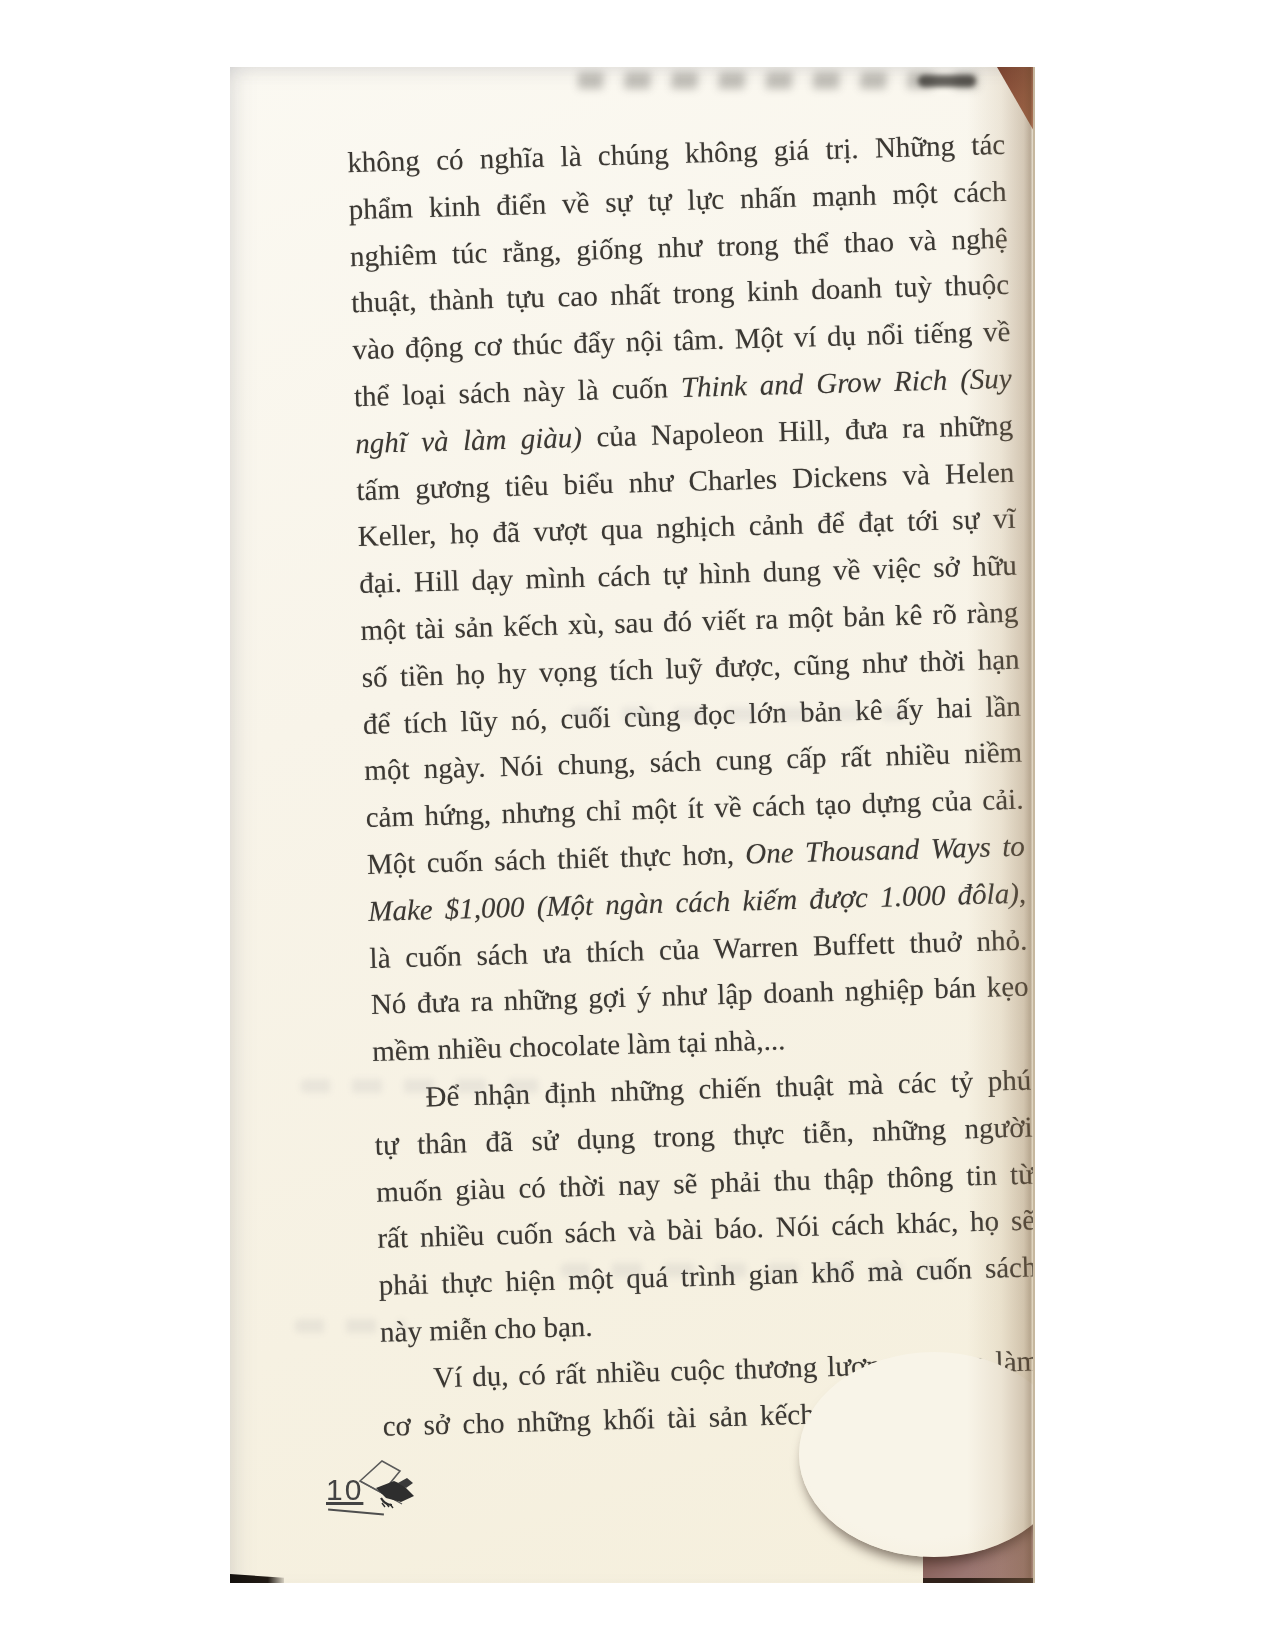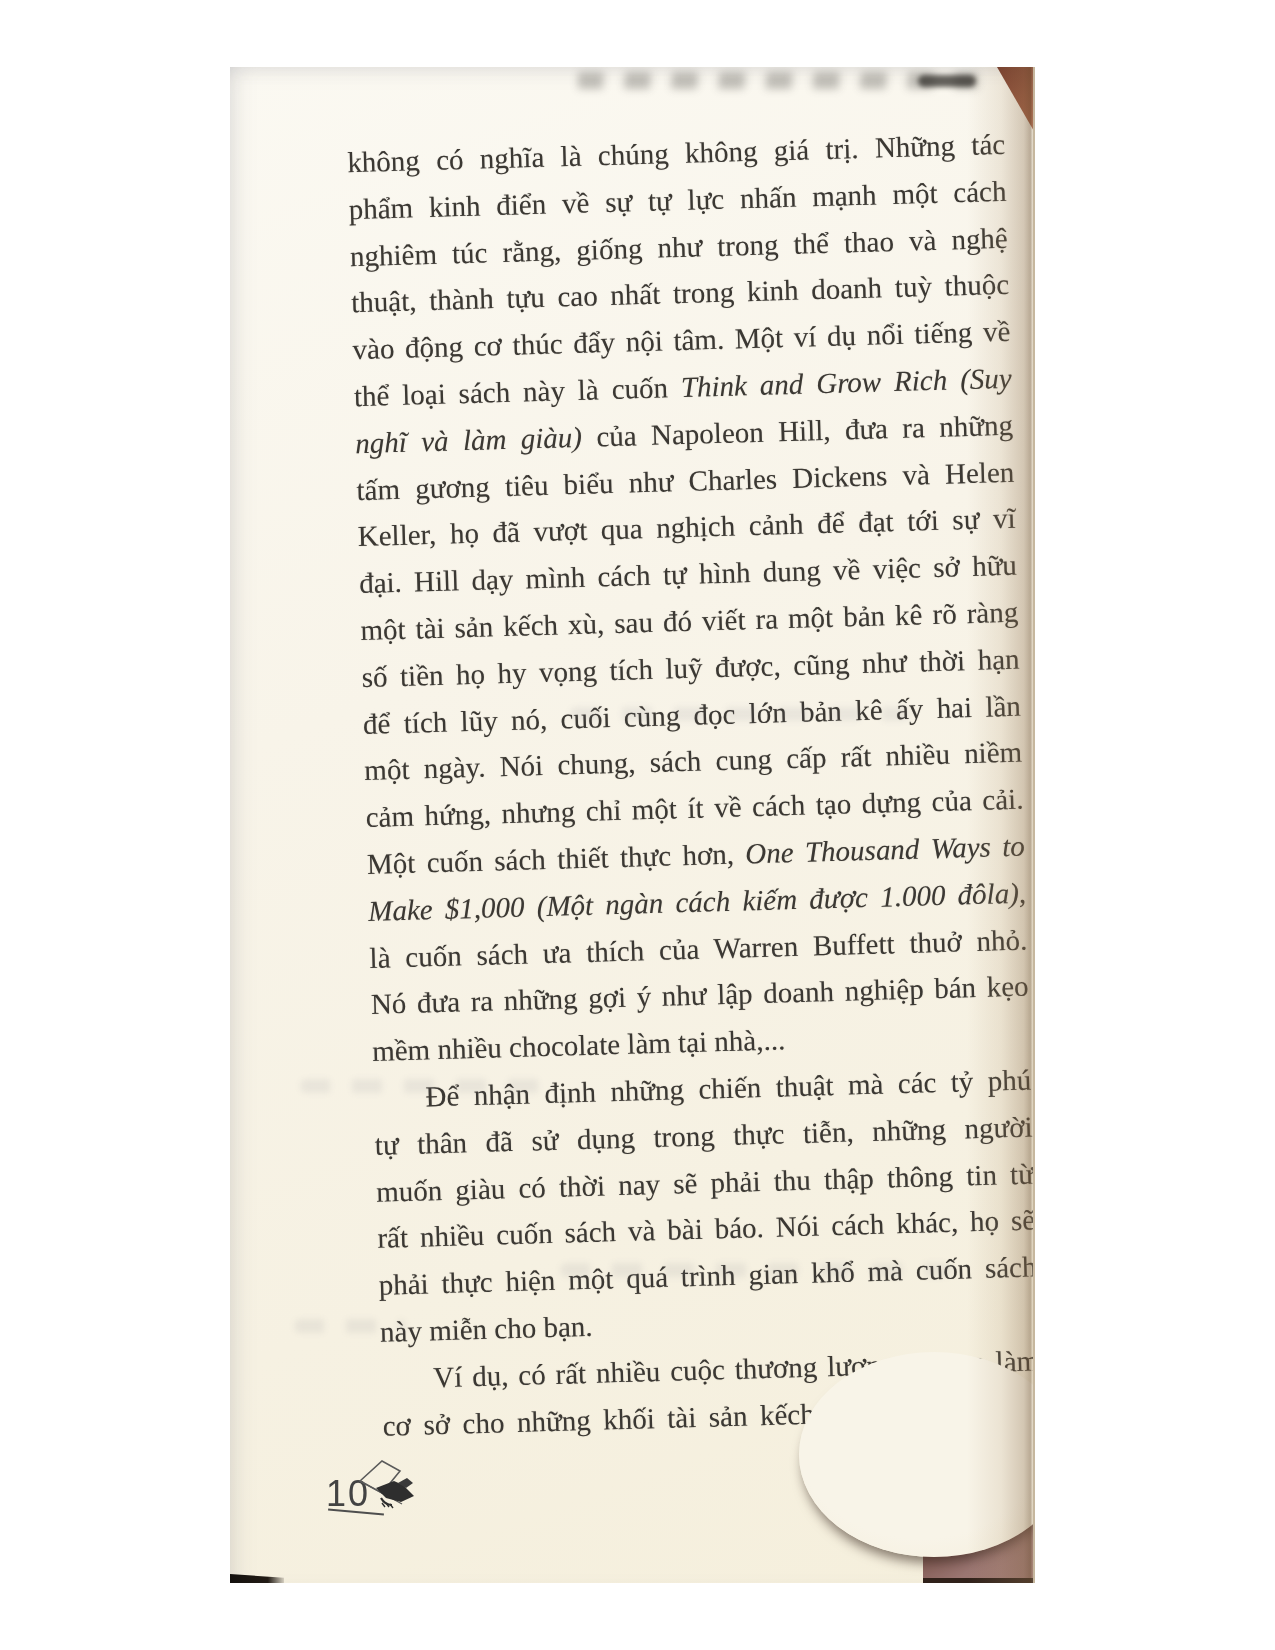--- a/index.html
+++ b/index.html
@@ -80,21 +80,21 @@
     filter:blur(3px);opacity:.17;
   }
   .g1{left:340px;top:640px;width:340px;}
   .g2{left:70px;top:1012px;width:250px;}
   .g3{left:330px;top:1196px;width:392px;}
   .g4{left:64px;top:1252px;width:112px;}
   
   .pagenum{
     position:absolute;left:96px;top:1406px;
     font-family:"Liberation Sans","DejaVu Sans",sans-serif;
-    font-size:36px;color:#434343;letter-spacing:2px;
+    font-size:30px;color:#434343;letter-spacing:2px;text-decoration:underline;
   }
   .pn-underline{
     position:absolute;left:98px;top:1444px;width:56px;height:2px;
     background:#4e4e4e;transform:rotate(5deg);
   }
   .ornament{position:absolute;left:116px;top:1390px;}
 </style>
 </head>
 <body>
 

